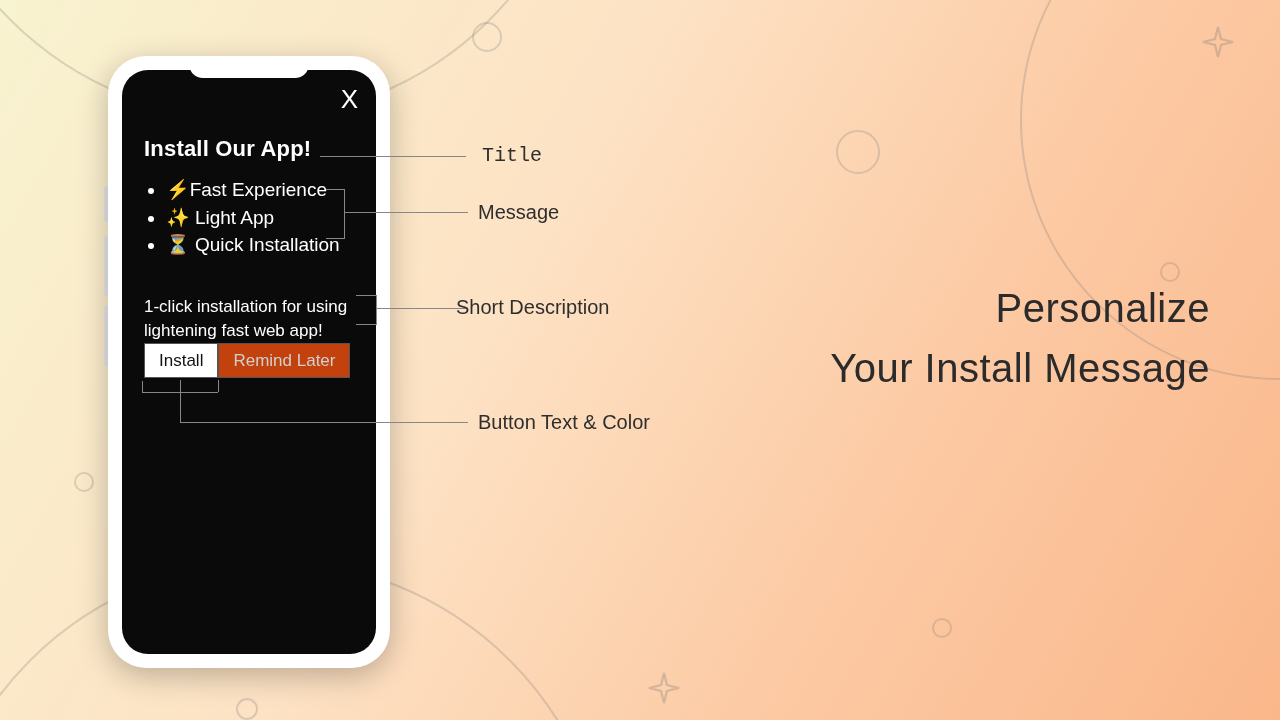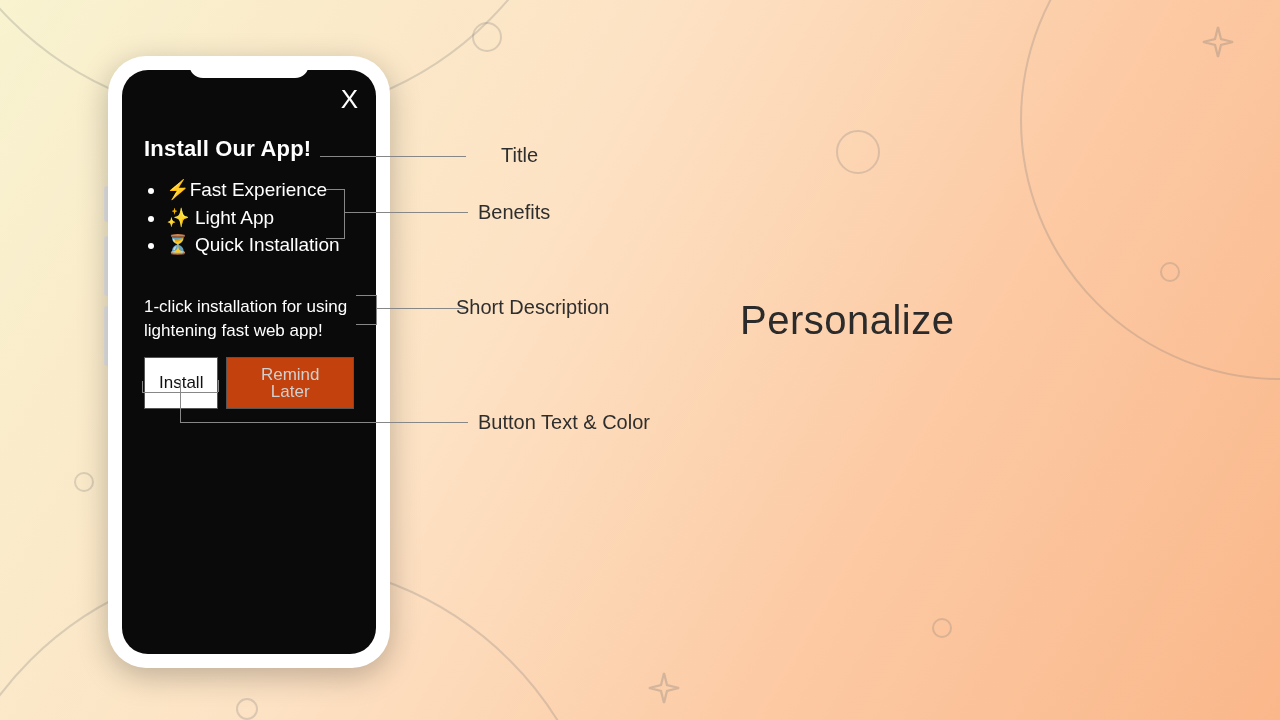--- a/index.html
+++ b/index.html
@@ -116,23 +116,22 @@
     font-weight: 400;
   }
 
   .short-desc {
     margin-top: 36px;
     font-size: 17px;
     line-height: 1.42;
   }
 
   .btn-row {
-    margin-top: 14px;
     display: flex;
-    gap: 8px;
+    gap: 0;
   }
   .btn {
     padding: 8px 14px;
     font-size: 17px;
     border: 1.5px solid #555;
     cursor: pointer;
     line-height: 1;
   }
   .btn-install {
     background: #ffffff;
@@ -206,38 +205,37 @@
   }
   .conn-btns { top: 422px; left: 180px; width: 288px; }
 
   
   .callout {
     position: absolute;
     font-size: 20px;
     color: #2e2e2e;
     font-weight: 400;
   }
-  .lab-title   { top: 144px; left: 501px; }
+  .lab-title   { top: 144px; left: 482px; font-family: Liberation Mono, monospace; }
   .lab-ben     { top: 201px; left: 478px; }
   .lab-desc    { top: 296px; left: 456px; }
   .lab-btn     { top: 411px; left: 478px; text-align: center; }
 
   
   .headline {
     position: absolute;
     top: 278px;
     left: 740px;
     width: 470px;
-    text-align: left;
+    text-align: right;
     color: #2b2b2b;
     font-size: 40px;
     font-weight: 400;
     line-height: 1.5;
     letter-spacing: 0.5px;
-    margin-top: 12px;
   }
 </style>
 </head>
 <body>
 
 <div class="deco deco-big-tl"></div>
 <div class="deco deco-big-tr"></div>
 <div class="deco deco-big-bl"></div>
 <div class="deco c1"></div>
 <div class="deco c2"></div>
@@ -281,19 +279,20 @@
 
 <div class="connector conn-title"></div>
 <div class="connector conn-benefits"></div>
 <div class="connector conn-desc"></div>
 <div class="conn-btns-v"></div>
 <div class="conn-btns-v2"></div>
 <div class="conn-btns-h1"></div>
 <div class="connector conn-btns"></div>
 
 <div class="callout lab-title">Title</div>
-<div class="callout lab-ben">Benefits</div>
+<div class="callout lab-ben">Message</div>
 <div class="callout lab-desc">Short Description</div>
 <div class="callout lab-btn">Button Text &amp; Color</div>
 
 <div class="headline">
   <div>Personalize</div>
+  <div>Your Install Message</div>
 </div>
 
 </body></html>

